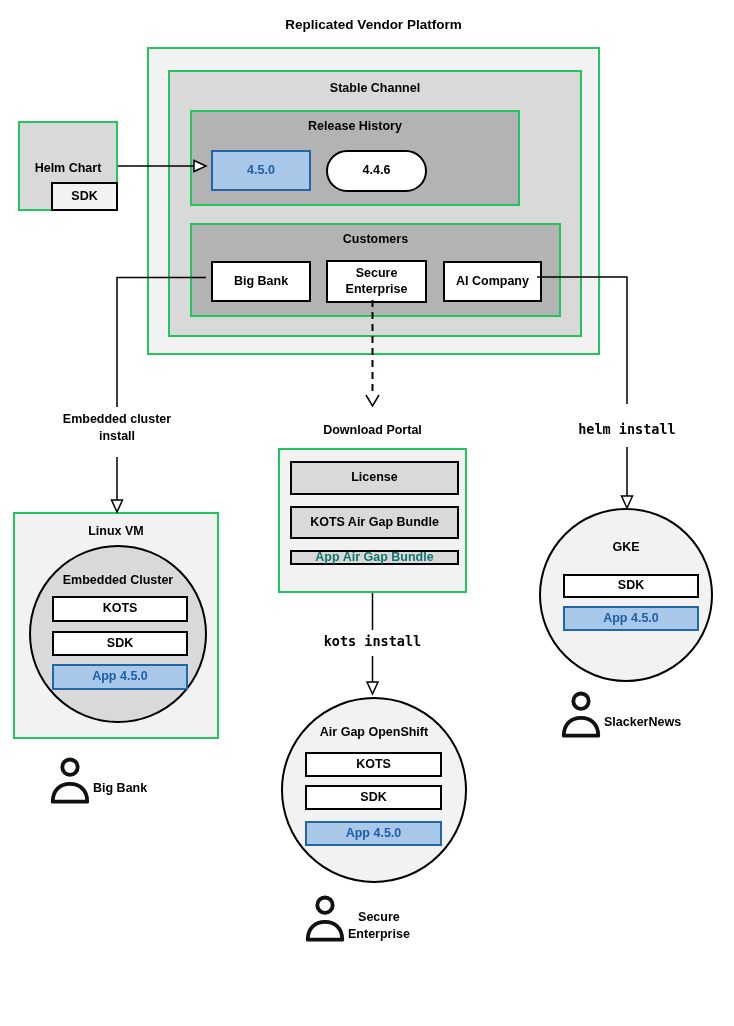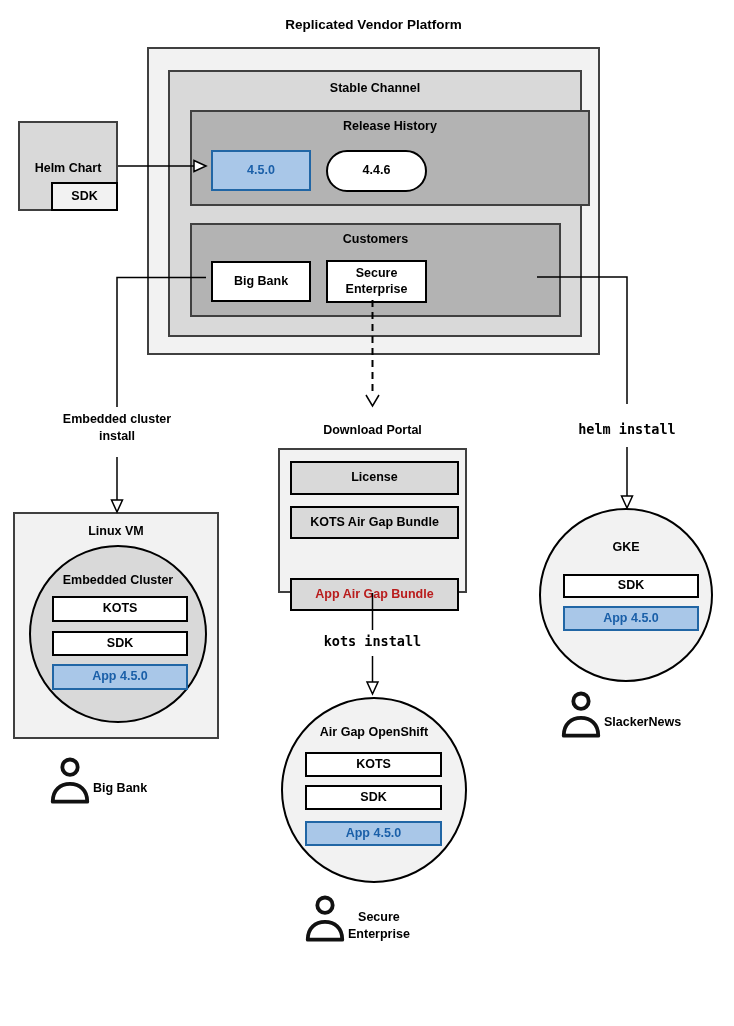--- a/index.html
+++ b/index.html
@@ -1,21 +1,21 @@
 <!DOCTYPE html>
 <html style="--light-gray: #F2F2F2; --mid-gray: #D9D9D9; --dark-gray: #B3B3B3; --blue-fill: #A9C7E8; --blue-border: #2166A5; --blue-text: #1A5FA8;"><head>
 <meta charset="utf-8">
 <style>
   html,body{margin:0;padding:0;background:#fff;}
   .canvas{
     position:relative; width:734px; height:1026px; background:#fff;
     font-family:"Liberation Sans", sans-serif; font-weight:bold; color:#000;
     overflow:hidden;
   }
-  .box{position:absolute; box-sizing:border-box; border:2px solid #404040;}
+  .box{position:absolute; box-sizing:border-box; border:2px solid #22c55e;}
   .bg-light{background:var(--light-gray,#F2F2F2);}
   .bg-mid{background:var(--mid-gray,#D9D9D9);}
   .bg-dark{background:var(--dark-gray,#B3B3B3);}
   .box-title{position:absolute; left:0; right:0; text-align:center; font-size:12.5px;}
   .node{
     position:absolute; box-sizing:border-box; border:2px solid #000; background:#fff;
     display:flex; align-items:center; justify-content:center;
     font-size:12.5px; text-align:center; white-space:pre-line; line-height:1.25;
   }
   .node.blue{
@@ -39,45 +39,46 @@
 
 <div class="canvas">
 
   <div class="diagram-title" style="left:147px; top:17px; width:453px;">Replicated Vendor Platform</div>
 
   <div class="box bg-light" style="left:147px; top:47px; width:453px; height:308px;">
 
     <div class="box bg-mid" style="left:19px; top:21px; width:414px; height:267px;">
       <div class="box-title" style="top:9px;">Stable Channel</div>
 
-      <div class="box bg-dark" style="left:20px; top:38px; width:400px; height:96px;">
+      <div class="box bg-dark" style="left:20px; top:38px; width:330px; height:96px;">
         <div class="box-title" style="top:7px;">Release History</div>
         <div class="node blue" style="left:19px; top:38px; width:100px; height:41px;">4.5.0</div>
         <div class="node" style="left:134px; top:38px; width:101px; height:42px;border-radius:21px;">4.4.6</div>
       </div>
 
       <div class="box bg-dark" style="left:20px; top:151px; width:371px; height:94px;">
         <div class="box-title" style="top:7px;">Customers</div>
         <div class="node" style="left:19px; top:36px; width:100px; height:41px;">Big Bank</div>
         <div class="node" style="left:134px; top:35px; width:101px; height:43px;">Secure
 Enterprise</div>
+        <div class="node" style="left:251px; top:36px; width:99px; height:41px;">AI Company</div>
       </div>
     </div>
   </div>
 
   <div class="box bg-mid" style="left:18px; top:121px; width:100px; height:90px;">
     <div class="box-title" style="top:38px;">Helm Chart</div>
     <div class="node bg-light" style="left:31px; top:59px; width:67px; height:29px; background:var(--light-gray,#F2F2F2); color:#000;">SDK</div>
   </div>
 
   <div class="flow-label" style="left:278px; top:422px; width:189px;">Download Portal</div>
   <div class="box bg-light" style="left:278px; top:448px; width:189px; height:145px;">
     <div class="node bg-mid" style="left:10px; top:11px; width:169px; height:34px; background:var(--mid-gray,#D9D9D9); color:#000;">License</div>
     <div class="node bg-mid" style="left:10px; top:56px; width:169px; height:33px; background:var(--mid-gray,#D9D9D9); color:#000;">KOTS Air Gap Bundle</div>
-    <div class="node bg-mid" style="left:10px; top:100px; width:169px; height:33px; background:var(--mid-gray,#D9D9D9); color:#b91c1c;margin-top:28px;">App Air Gap Bundle</div>
+    <div class="node bg-mid" style="left:10px; top:100px; width:169px; height:15px; background:var(--mid-gray,#D9D9D9); color:#0f766e;">App Air Gap Bundle</div>
   </div>
 
   <div class="box bg-light" style="left:13px; top:512px; width:206px; height:227px;">
     <div class="box-title" style="top:10px;">Linux VM</div>
     <div class="circle bg-mid" style="left:14px; top:31px; width:178px; height:178px;">
       <div class="box-title" style="top:26px;">Embedded Cluster</div>
       <div class="node" style="left:21px; top:49px; width:136px; height:26px;">KOTS</div>
       <div class="node" style="left:21px; top:84px; width:136px; height:25px;">SDK</div>
       <div class="node blue" style="left:21px; top:117px; width:136px; height:26px;">App 4.5.0</div>
     </div>

